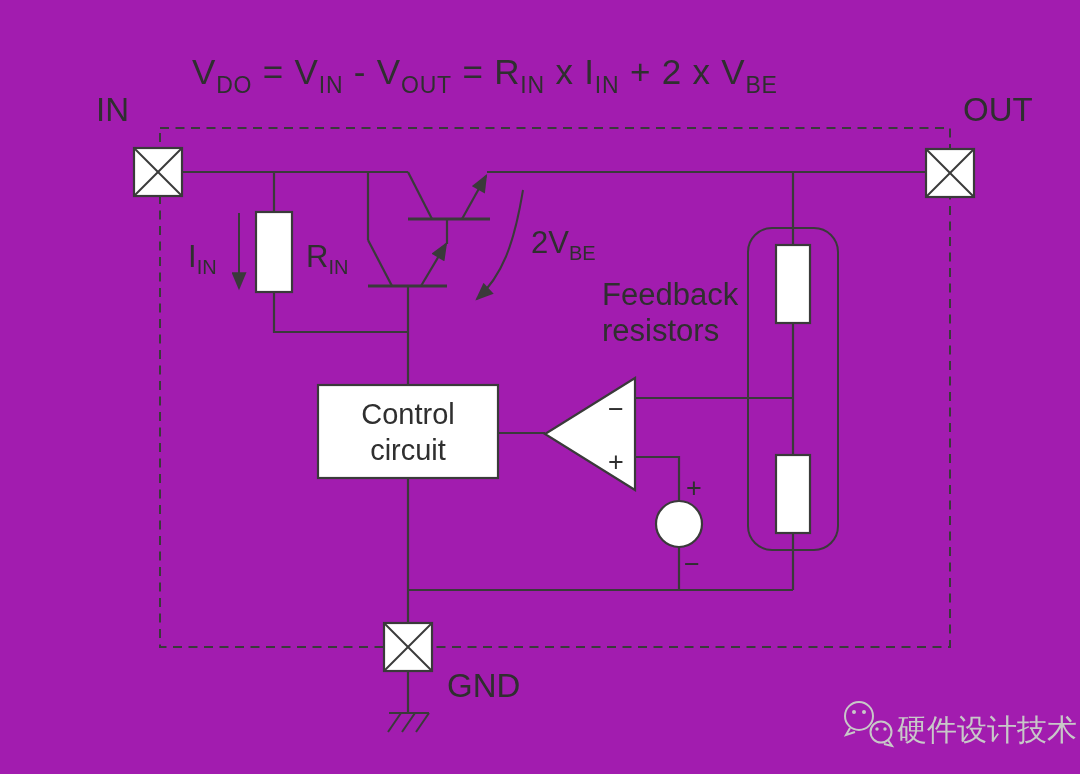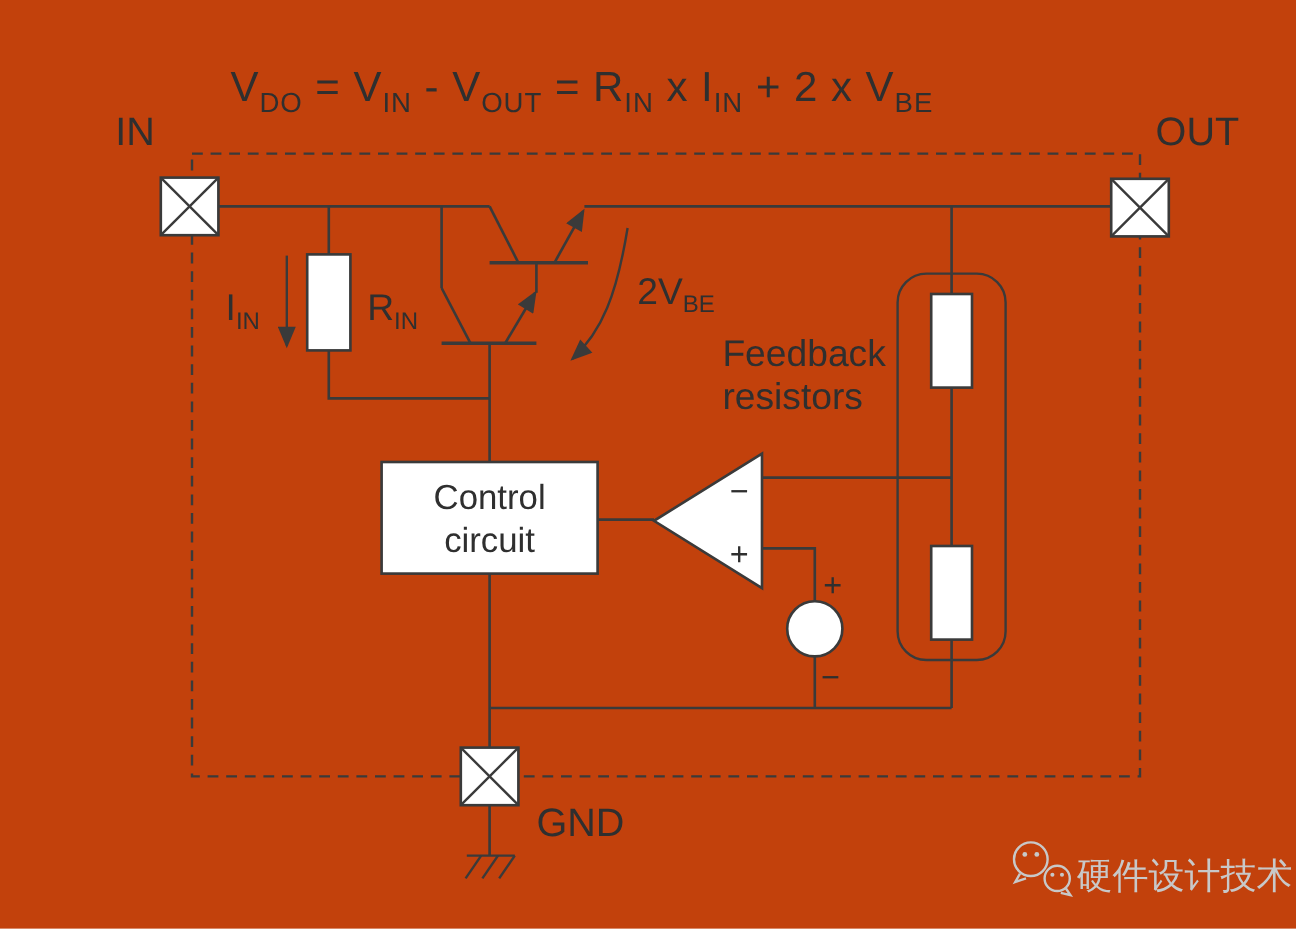--- a/index.html
+++ b/index.html
@@ -1,20 +1,20 @@
 <!DOCTYPE html>
 <html><head>
 <meta charset="utf-8">
 <style>
   html, body { margin: 0; padding: 0; background: #ffffff; }
   #stage {
     position: relative;
     width: 1080px;
     height: 774px;
-    background: #c2410c;
+    background: #a21caf;
     font-family: "Liberation Sans", sans-serif;
     overflow: hidden;
   }
   svg { position: absolute; top: 0; left: 0; }
   .wire   { stroke: #3a3a3a; stroke-width: 2.2; fill: none; }
   .thin   { stroke: #3a3a3a; stroke-width: 2;   fill: none; }
   .bar    { stroke: #3a3a3a; stroke-width: 3;   fill: none; }
   .boxfill{ stroke: #3a3a3a; stroke-width: 2.2; fill: #ffffff; }
   .dashed { stroke: #3a3a3a; stroke-width: 2; fill: none; stroke-dasharray: 9 6.5; }
   text { fill: #2f2f2f; font-family: "Liberation Sans", sans-serif; }

